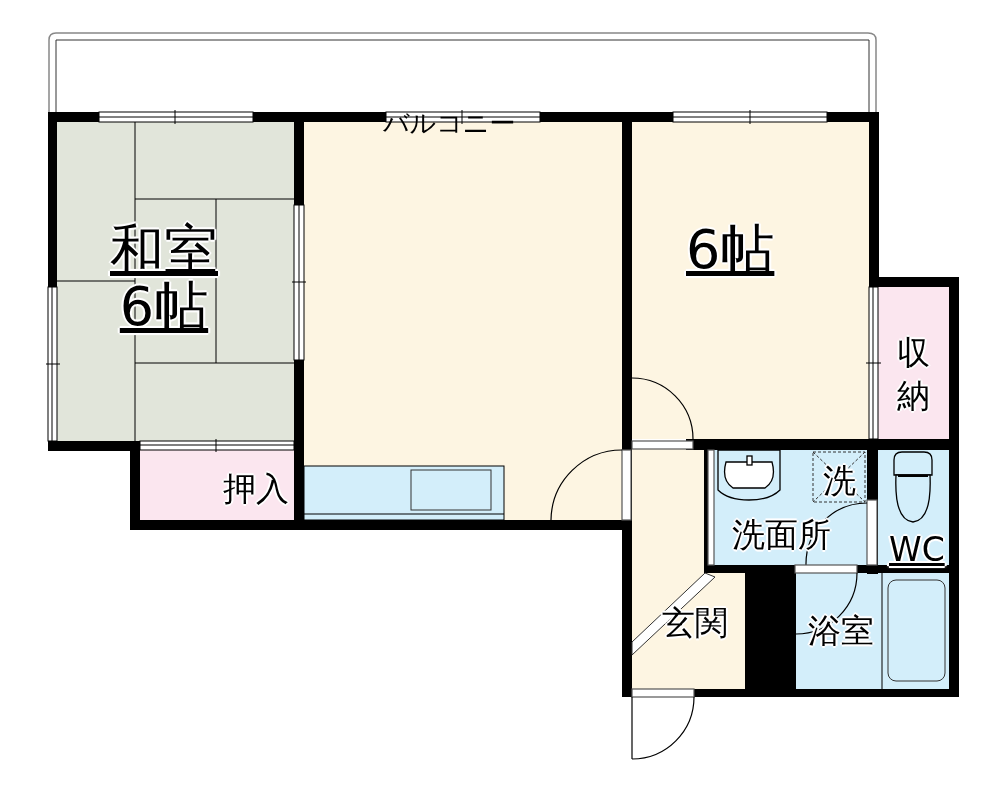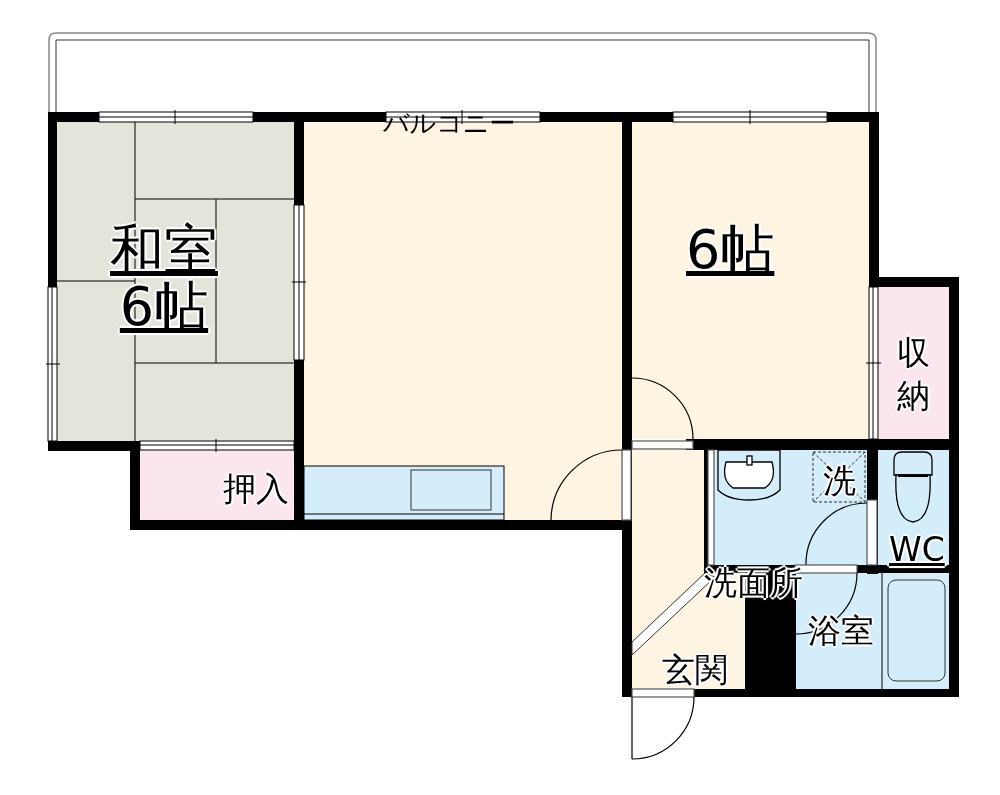--- a/index.html
+++ b/index.html
@@ -163,21 +163,21 @@
 </div>
 
 <div class="lbl big" style="left:686px; top:222px;">
   <div>6帖</div>
 </div>
 
 <div class="lbl small" style="left:183px; top:472px;margin-left:40px;">押入</div>
 
 <div class="lbl small" style="left:897px; top:332px; width:26px; white-space:normal; line-height:1.3;">収納</div>
 
-<div class="lbl small" style="left:704px; top:518px;margin-top:48px;">洗面所</div>
+<div class="lbl small" style="left:732px; top:518px;">洗面所</div>
 
 <div class="lbl small" style="left:823px; top:464px;">洗</div>
 
 <div class="lbl small" style="left:889px; top:533px;text-decoration:underline;">WC</div>
 
 <div class="lbl small" style="left:808px; top:617px;font-family:Liberation Mono, monospace;">浴室</div>
 
-<div class="lbl small" style="left:662px; top:653px;">玄関</div>
+<div class="lbl small" style="left:662px; top:606px;">玄関</div>
 
 </body></html>

